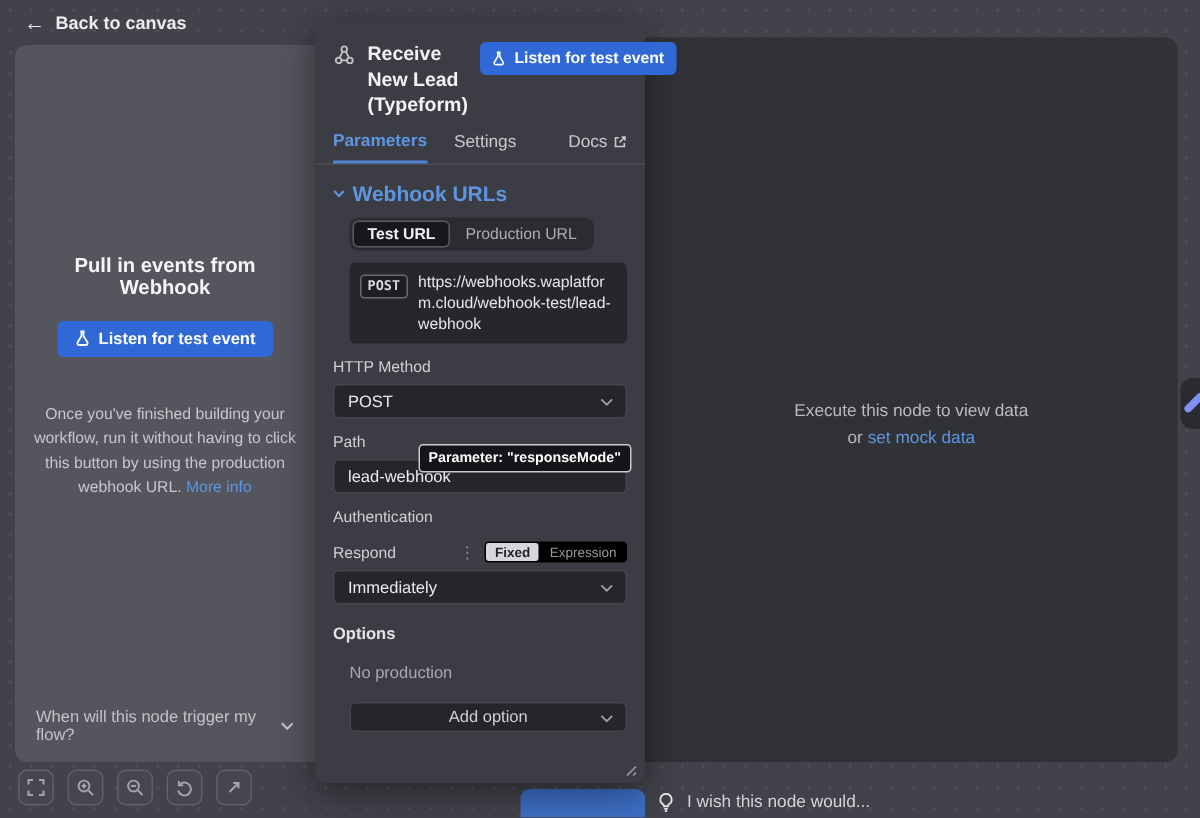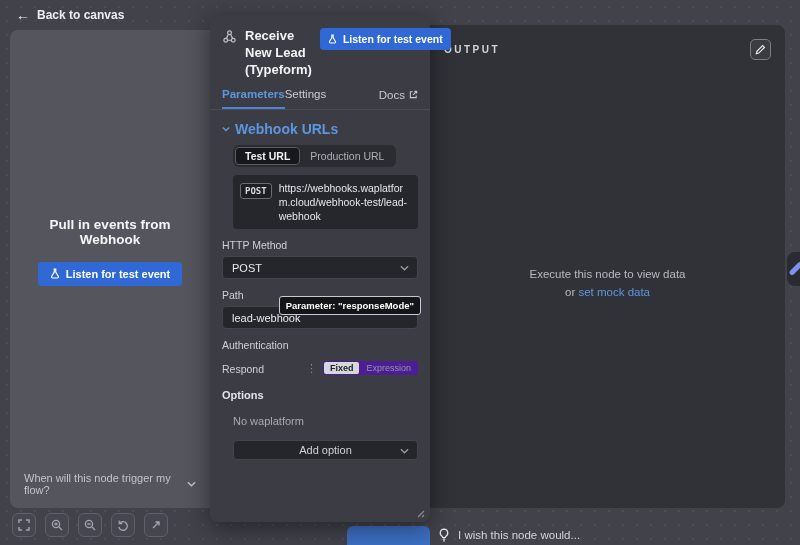--- a/index.html
+++ b/index.html
@@ -50,21 +50,21 @@
           font-family:"Liberation Sans",sans-serif; }
   .left-listen { font-size:11px; padding:6px 12px; margin-top:15px; }
   .left-desc { margin-top:30px; font-size:10.5px; line-height:1.55; color:#c7c8ce; width:180px; }
   .link { color:#5d96e0; cursor:pointer; }
   .left-footer { padding:0 14px 12px; font-size:11px; color:#c3c4ca; display:flex; align-items:center; gap:5px; cursor:pointer; }
 
   
   .node-header { display:flex; align-items:flex-start; gap:8px; padding-top:13px; }
   .node-title { flex:1; font-size:13px; font-weight:700; color:#f2f3f5; line-height:1.3; max-width:112px; }
   .hdr-listen { font-size:10.5px; padding:5px 8px; white-space:nowrap; }
-  .tabs { display:flex; margin-top:9px; }
+  .tabs { display:flex; align-items:center; gap:18px; margin-top:9px; }
   .tab { font-size:11.5px; color:#c9cad0; padding-bottom:7px; cursor:pointer; }
   .tab.active { color:#5d96e0; font-weight:700; border-bottom:2px solid #4f83d4; }
   .tab-docs { margin-left:auto; display:flex; align-items:center; gap:4px; }
   .center-divider { border-top:1px solid #4b4c53; margin:0 -12px; }
 
   
   .params { padding-top:11px; font-size:11px; }
   .section-head { display:flex; align-items:center; gap:5px; color:#5d96e0; font-size:14px; font-weight:700; cursor:pointer; }
   .section-indent { margin-left:11px; }
   .url-toggle { display:inline-flex; background:#2b2c32; border-radius:6px; padding:2px; margin-top:8px; }
@@ -77,21 +77,21 @@
   .url-text { font-size:10.5px; color:#e6e7ea; line-height:1.35; word-break:break-all; }
 
   .fgroup { margin-top:10px; }
   .flabel { font-size:10.5px; color:#cfd0d6; margin-bottom:5px; }
   .control { position:relative; height:23px; background:#25262b; border:1px solid #43444c; border-radius:4px;
           display:flex; align-items:center; padding:0 9px; font-size:11px; color:#e9eaee; cursor:pointer; }
   .control .chev { position:absolute; right:8px; top:8px; color:#9b9ca4; }
 
   .respond-head { display:flex; align-items:flex-end; margin-bottom:5px; }
   .kebab { margin-left:auto; color:#8a8b93; font-size:11px; padding:0 6px; cursor:pointer; }
-  .mode-toggle { display:inline-flex; align-items:center; background:#4c1d95; border-radius:3px; padding:1px; gap:1px; }
+  .mode-toggle { display:inline-flex; align-items:center; background:#000000; border-radius:3px; padding:1px; gap:1px; }
   .mode { font-size:9px; padding:1px 6px; color:#97989f; cursor:pointer; border-radius:2px; }
   .mode.active { background:#d6d7dd; color:#222328; font-weight:700; }
 
   .tooltip { position:absolute; top:281px; right:9px; background:#141518; border:1px solid #c9cad0;
           border-radius:3px; color:#fff; font-size:9.5px; font-weight:700; padding:3px 6px; z-index:10; white-space:nowrap; }
 
   .options-label { font-size:11px; font-weight:700; color:#e3e4e8; margin-top:14px; }
   .no-props { font-size:11px; color:#a9aab1; margin:14px 0 0 11px; }
   .add-option { position:relative; margin:13px 0 0 11px; height:20px; background:#25262b; border:1px solid #43444c;
           border-radius:4px; display:flex; align-items:center; justify-content:center;
@@ -179,42 +179,36 @@
   <div class="left-body">
     <div class="left-title">Pull in events from Webhook</div>
     <button class="btn-primary left-listen">
       <span class="icon">
           <svg width="10" height="11" viewBox="0 0 10 11" fill="none" stroke="#fff" stroke-width="1.2">
             <path d="M3.6 1h2.8M4.3 1v3l-2.6 4.3A1.2 1.2 0 0 0 2.8 10h4.4a1.2 1.2 0 0 0 1.1-1.7L5.7 4V1"></path>
           </svg>
         </span>
       <span>Listen for test event</span>
     </button>
+    <div class="left-desc">
+      <span>Once you've finished building your workflow, run it without having to click this button by using the production webhook URL.</span>
+      <span class="link">More info</span>
+    </div>
   </div>
   <div class="left-footer">
     <span>When will this node trigger my flow?</span>
     <span class="icon">
         <svg width="9" height="6" viewBox="0 0 10 6" fill="none" stroke="currentColor" stroke-width="1.5">
           <path d="M1 1l4 4 4-4"></path>
         </svg>
       </span>
   </div>
 </div>
 
 <div class="panel-right">
-  <div class="output-head">
-    <span class="output-title">OUTPUT</span>
-    <div class="edit-btn">
-      <span class="icon">
-          <svg width="11" height="11" viewBox="0 0 12 12" fill="none" stroke="currentColor" stroke-width="1.3">
-            <path d="M1.5 10.5l.6-2.6 6.2-6.2 2 2-6.2 6.2-2.6.6z"></path>
-          </svg>
-        </span>
-    </div>
-  </div>
   <div class="output-empty">
     <div>Execute this node to view data</div>
     <div>
       <span>or</span>
       <span class="link">set mock data</span>
     </div>
   </div>
 </div>
 
 <div class="panel-center">
@@ -299,24 +293,32 @@
 
     <div class="fgroup">
       <div class="respond-head">
         <span class="flabel" style="margin-bottom:0">Respond</span>
         <span class="kebab">⋮</span>
         <div class="mode-toggle">
           <span class="mode active">Fixed</span>
           <span class="mode">Expression</span>
         </div>
       </div>
+      <div class="control">
+        <span>Immediately</span>
+        <span class="chev icon">
+            <svg width="9" height="6" viewBox="0 0 10 6" fill="none" stroke="currentColor" stroke-width="1.4">
+              <path d="M1 1l4 4 4-4"></path>
+            </svg>
+          </span>
+      </div>
     </div>
 
     <div class="options-label">Options</div>
-    <div class="no-props">No waplatform</div>
+    <div class="no-props">No production</div>
     <div class="add-option">
       <span>Add option</span>
       <span class="chev icon">
           <svg width="9" height="6" viewBox="0 0 10 6" fill="none" stroke="currentColor" stroke-width="1.4">
             <path d="M1 1l4 4 4-4"></path>
           </svg>
         </span>
     </div>
   </div>
 

